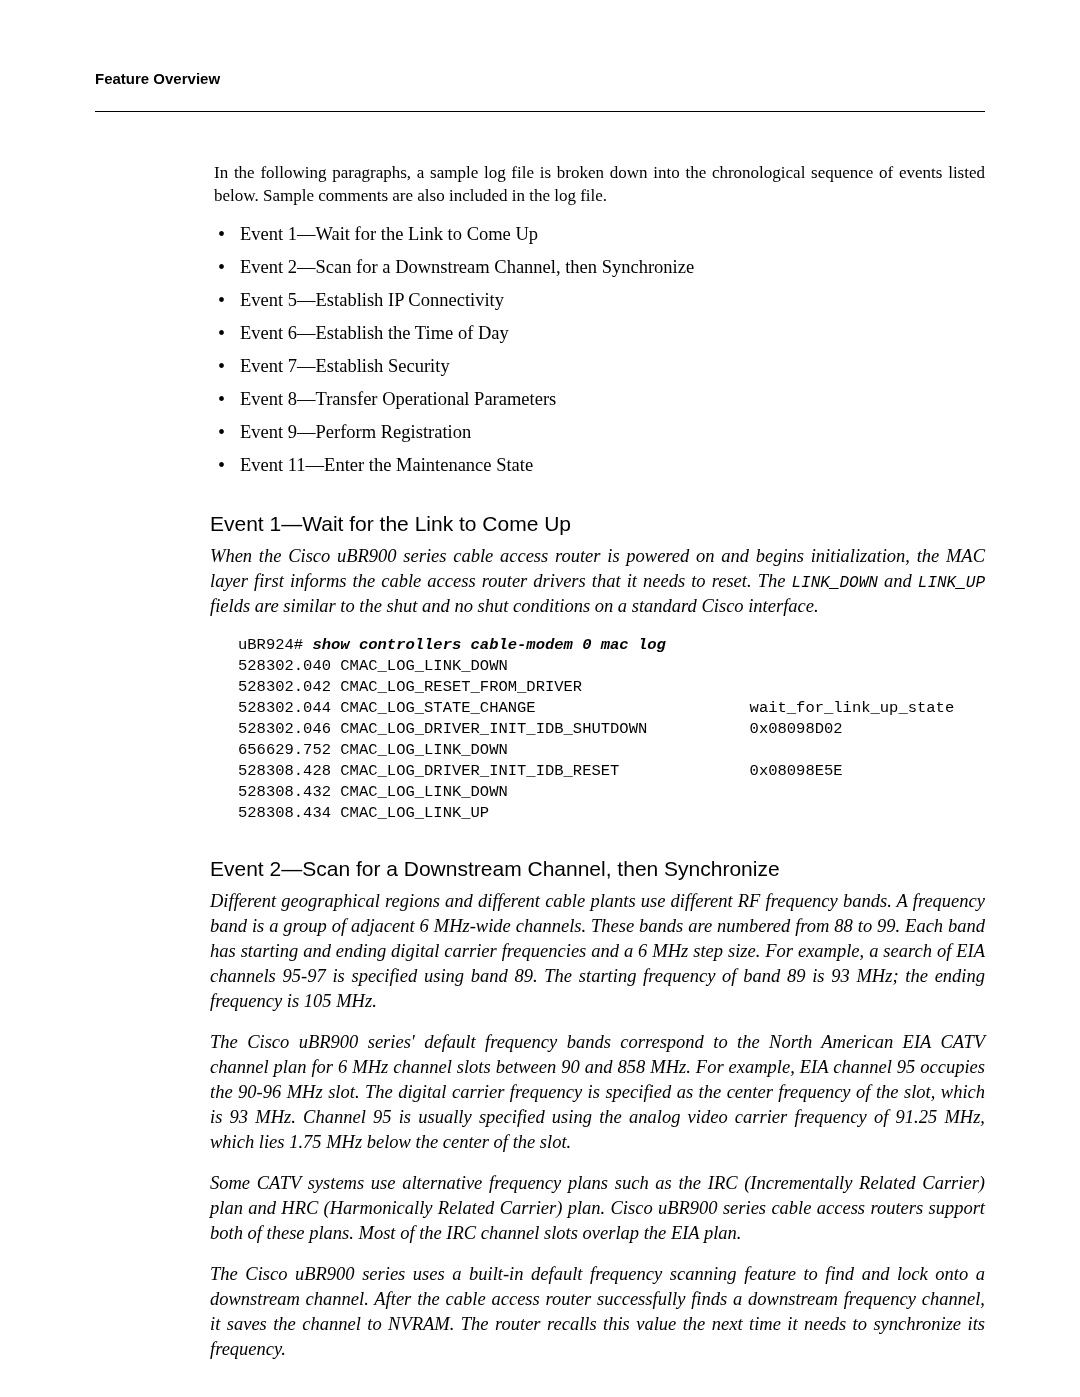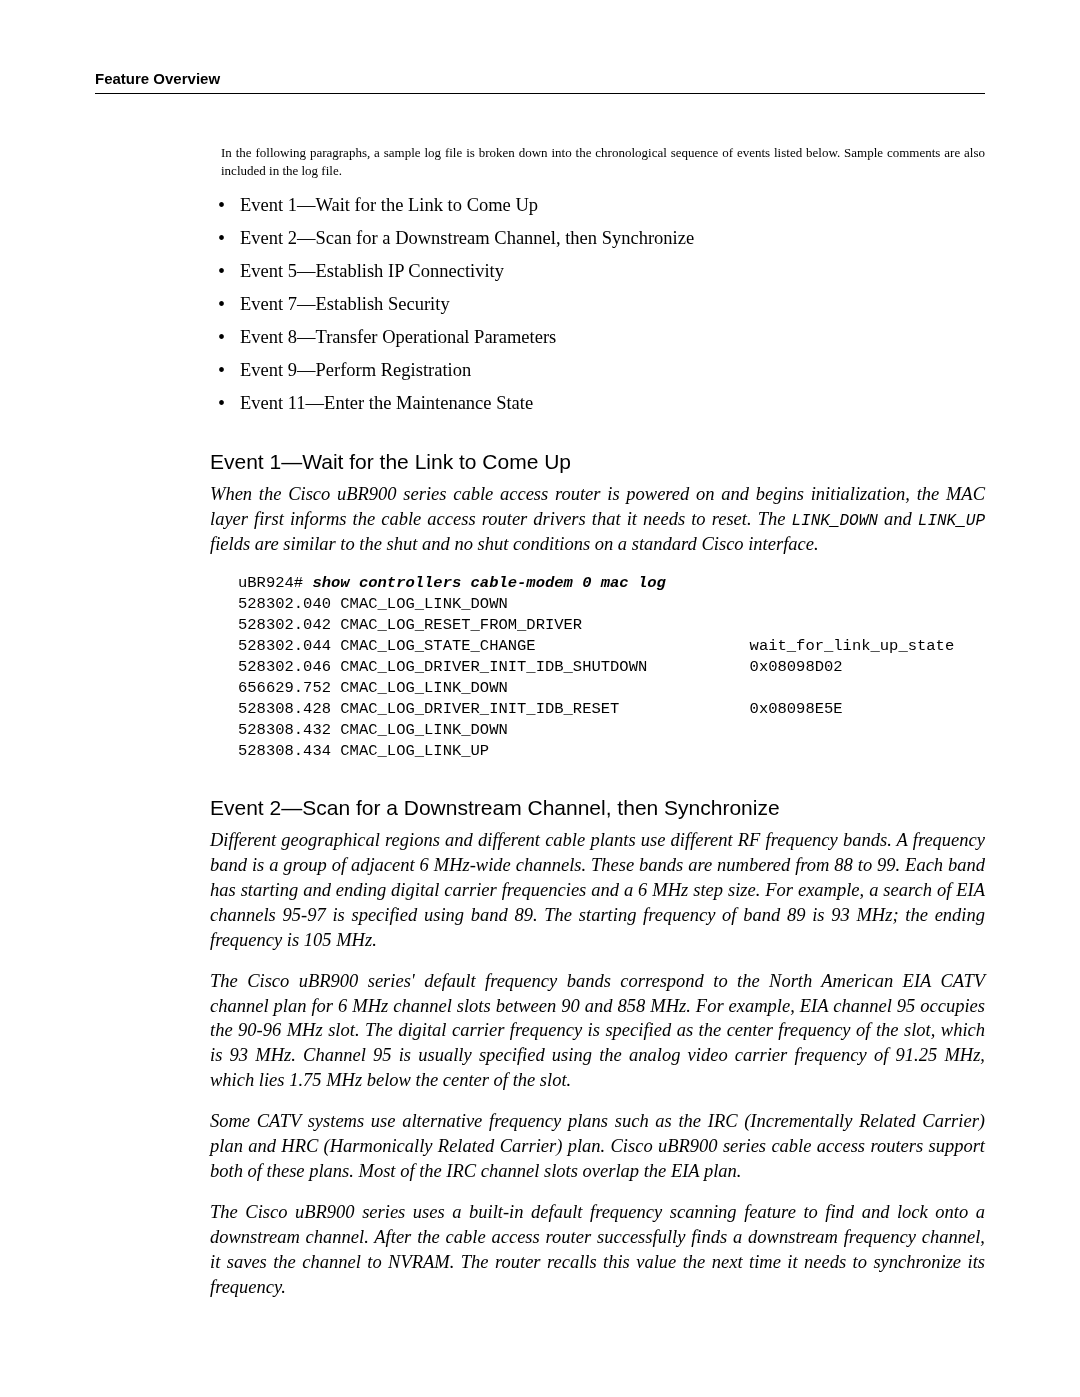--- a/index.html
+++ b/index.html
@@ -11,32 +11,32 @@
     width: 1080px;
   }
   .page {
     padding: 70px 95px 60px 95px;
     box-sizing: border-box;
   }
   .running-head {
     font-family: Arial, Helvetica, sans-serif;
     font-weight: bold;
     font-size: 15px;
-    padding-bottom: 6px;
+    padding-bottom: 24px;
     border-bottom: 1px solid #000;
     margin-bottom: 50px;
   }
   .content {
     margin-left: 115px;
     margin-right: 0;
   }
   p.intro {
-    font-size: 13px;
+    font-size: 17px;
     line-height: 1.35;
-    margin: 0 0 14px 11px;
+    margin: 0 0 14px 4px;
     text-align: justify;
   }
   ul.bullets {
     list-style: none;
     margin: 0 0 28px 0;
     padding: 0;
   }
   ul.bullets li {
     font-size: 18.5px;
     line-height: 1.35;
@@ -89,20 +89,21 @@
   <div class="running-head">Feature Overview</div>
 
   <div class="content">
 
     <p class="intro">In the following paragraphs, a sample log file is broken down into the chronological sequence of events listed below. Sample comments are also included in the log file.</p>
 
     <ul class="bullets">
       <li>Event 1—Wait for the Link to Come Up</li>
       <li>Event 2—Scan for a Downstream Channel, then Synchronize</li>
       <li>Event 5—Establish IP Connectivity</li>
+      <li>Event 6—Establish the Time of Day</li>
       <li>Event 7—Establish Security</li>
       <li>Event 8—Transfer Operational Parameters</li>
       <li>Event 9—Perform Registration</li>
       <li>Event 11—Enter the Maintenance State</li>
     </ul>
 
     <h3 class="subhead">Event 1—Wait for the Link to Come Up</h3>
 
     <p class="body">
       <span>When the Cisco uBR900 series cable access router is powered on and begins initialization, the MAC layer first informs the cable access router drivers that it needs to reset. The </span><span class="mono">LINK_DOWN</span><span> and </span><span class="mono">LINK_UP</span><span> fields are similar to the shut and no shut conditions on a standard Cisco interface.</span>

